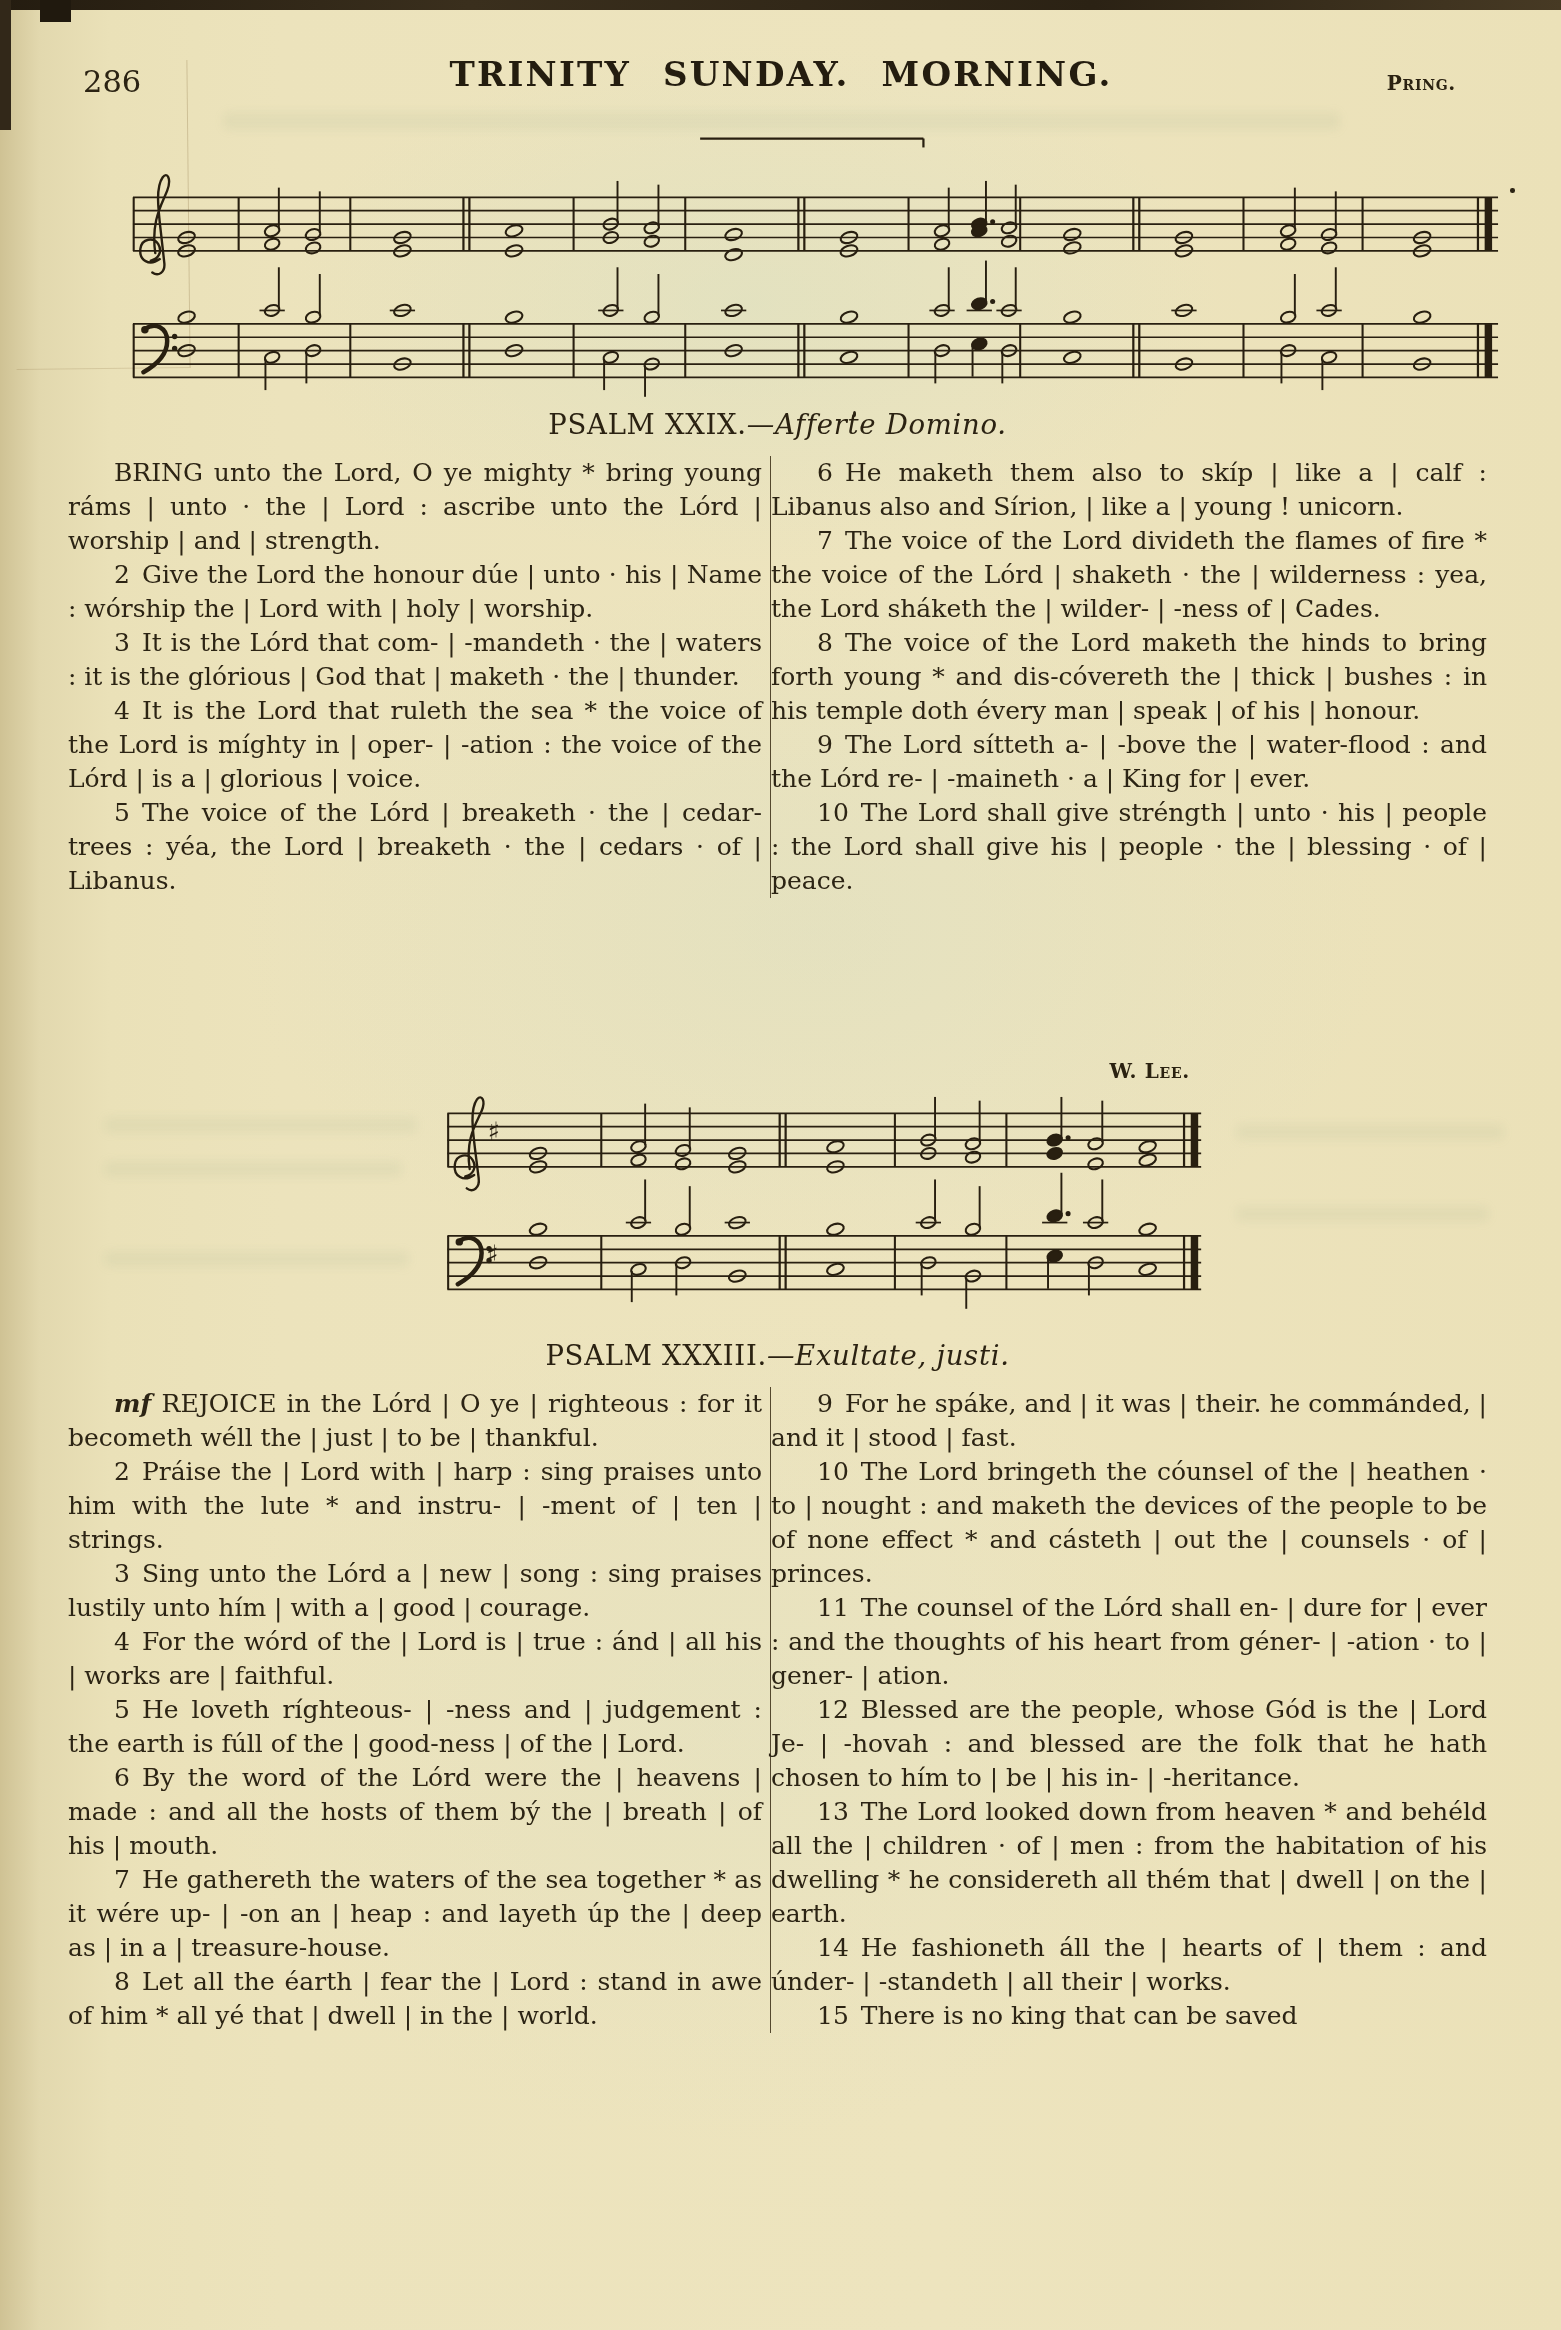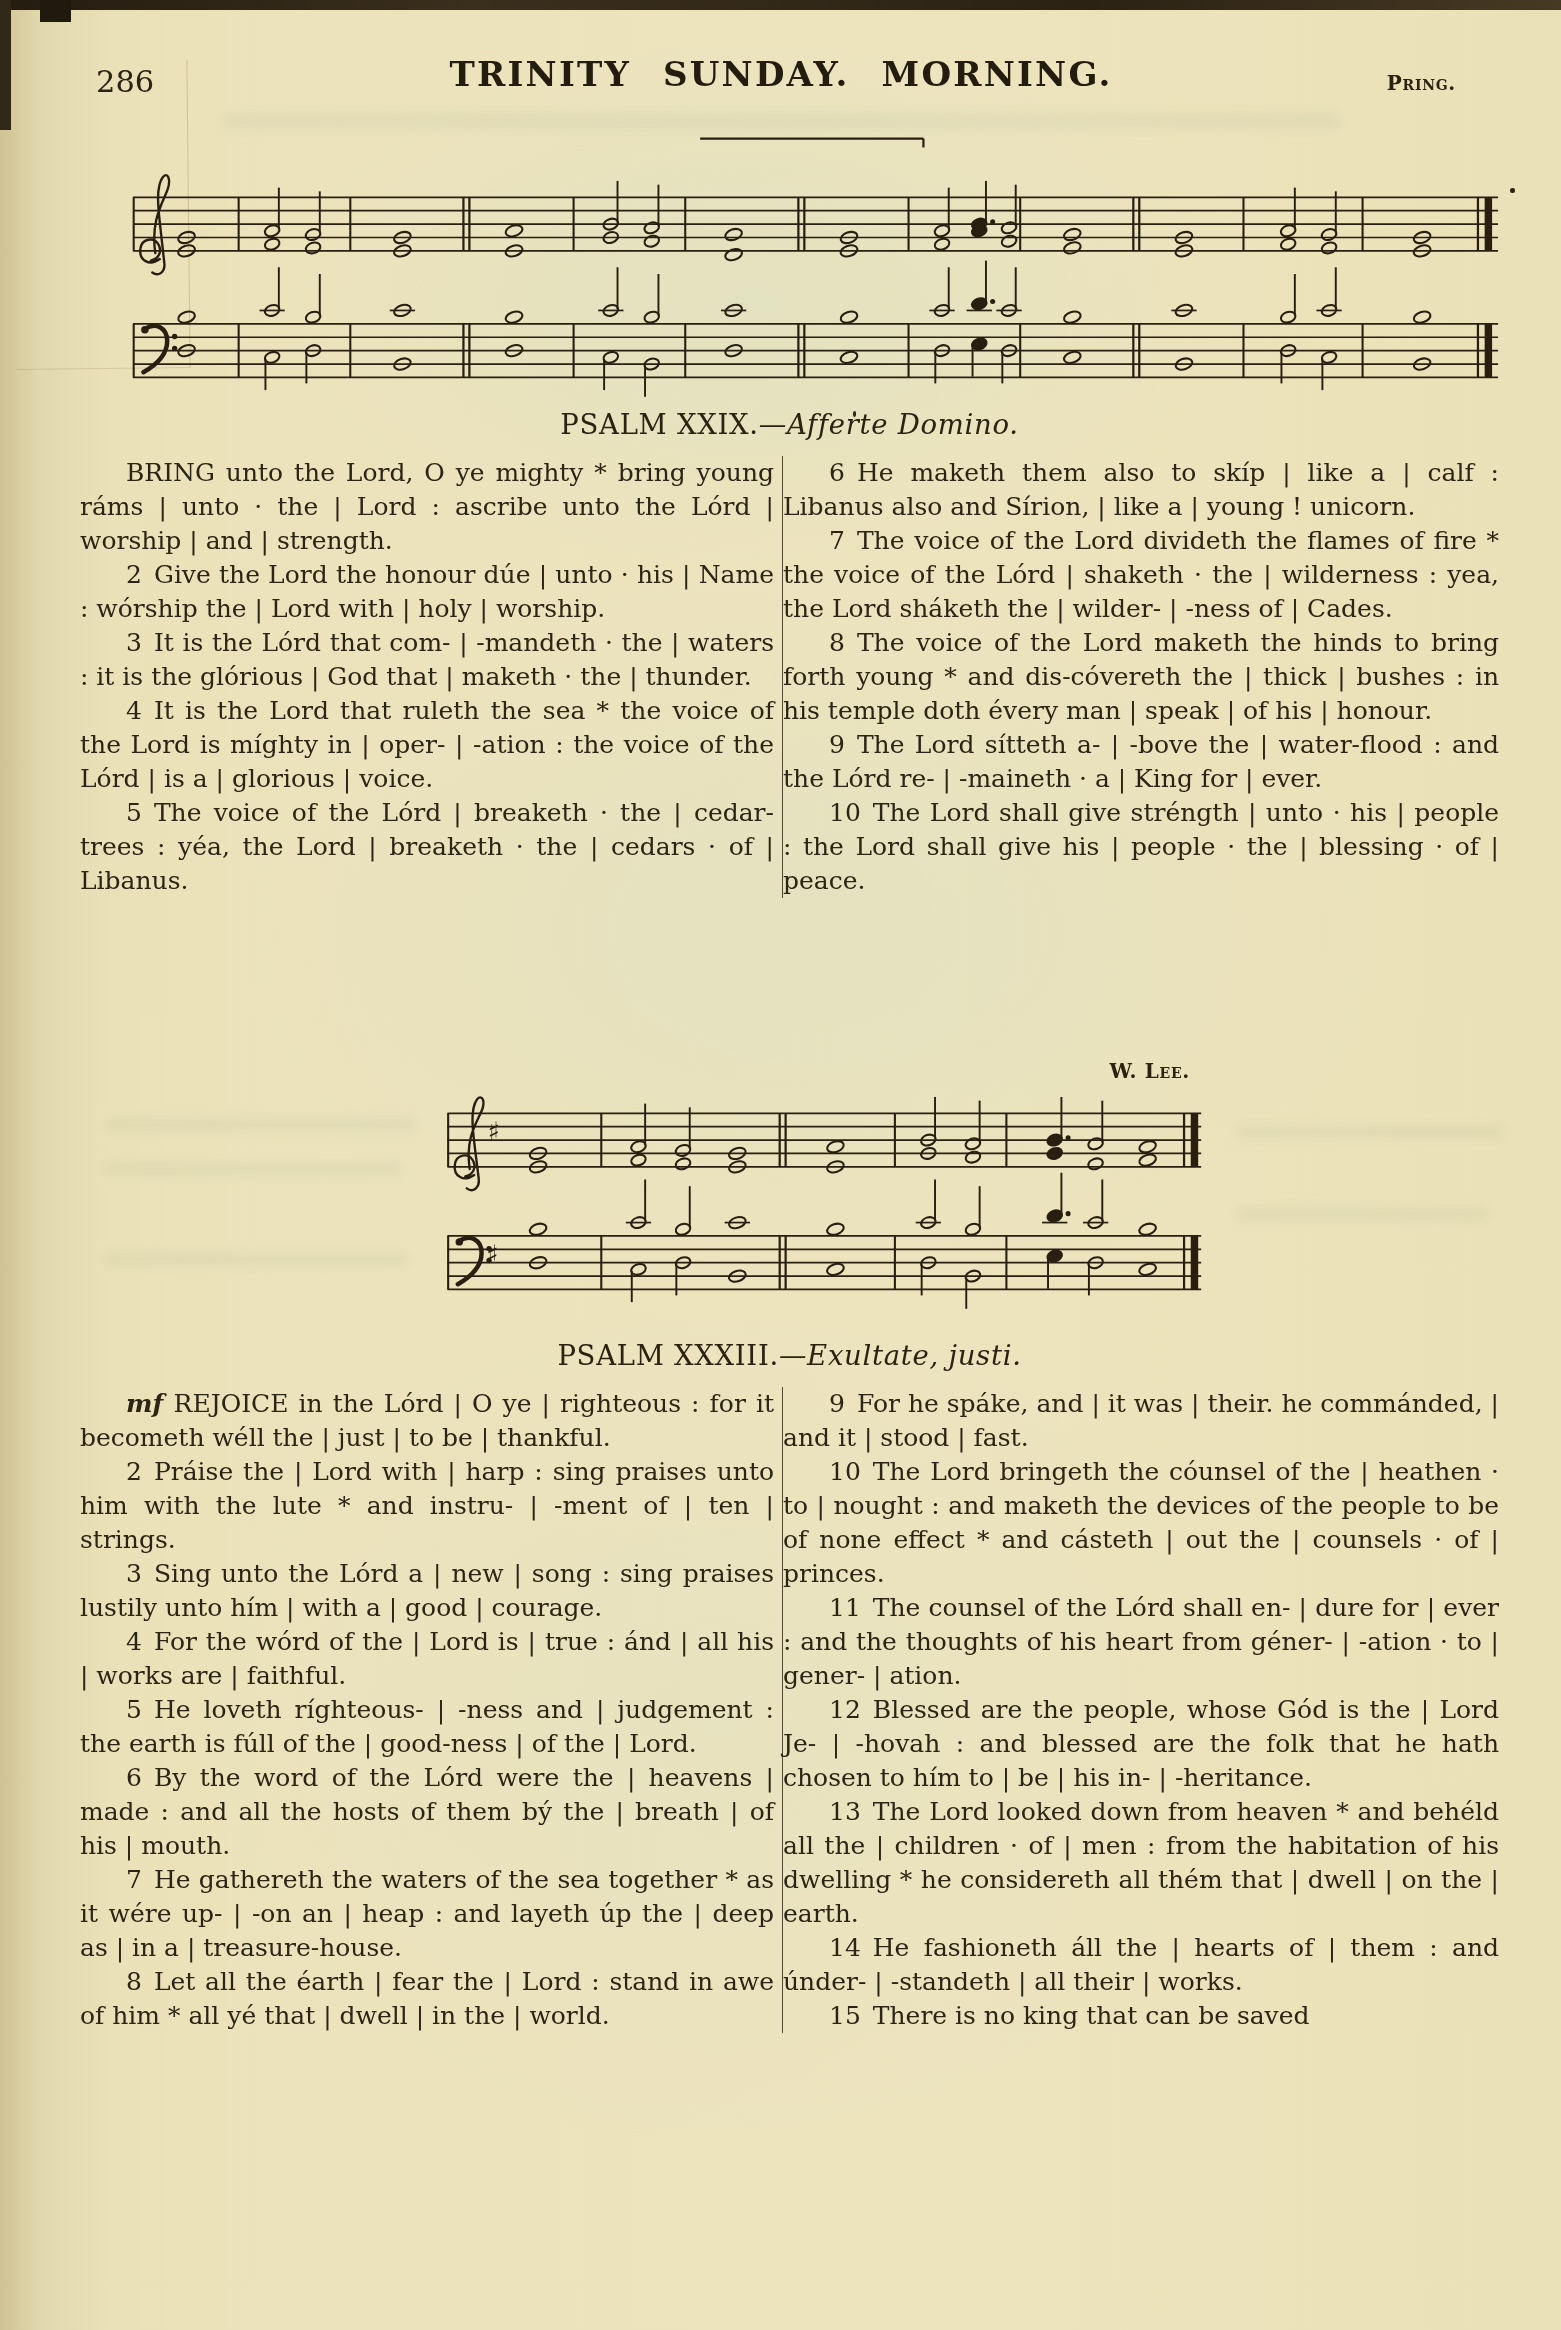--- a/index.html
+++ b/index.html
@@ -20,31 +20,31 @@
     background:linear-gradient(90deg,#241c10,#3a2f1d 30%,#2b2214 70%,#473a24);}
   .edge-top-notch{position:absolute;top:0;left:40px;width:31px;height:22px;background:#20190e;}
   .edge-left{position:absolute;top:0;left:0;width:11px;height:130px;background:#322819;}
   .crease{position:absolute;left:15px;top:61px;width:173px;height:307px;
     border-right:0.7px solid rgba(140,115,70,.30);border-bottom:0.7px solid rgba(140,115,70,.22);
     transform:rotate(-.6deg);}
   .speck{position:absolute;background:#2c2414;border-radius:50%;}
 
   .ghost{position:absolute;background:rgba(148,168,128,.10);filter:blur(4.5px);border-radius:6px;}
 
-  .pgnum{position:absolute;top:64px;left:83px;font-size:30.5px;color:#2b2313;margin-left:13px;}
+  .pgnum{position:absolute;top:64px;left:83px;font-size:30.5px;color:#2b2313;}
   .title{position:absolute;top:54px;left:0;width:100%;text-align:center;
     font-size:34px;font-weight:700;letter-spacing:2.2px;word-spacing:18px;color:#241d0f;}
   .composer{position:absolute;font-size:20px;font-weight:700;color:#2b2211;
     font-variant:small-caps;font-variant-caps:small-caps;letter-spacing:0.7px;}
   .c1{top:71px;right:106px;}
   .c2{top:1059px;right:372px;}
 
   svg.chant{position:absolute;overflow:visible;}
 
-  .psalm{position:absolute;left:80px;width:1419px;color:#2c2414;}
+  .psalm{position:absolute;left:68px;width:1419px;color:#2c2414;}
   #psalm29{top:408px;}
   #psalm33{top:1339px;}
   .psalm h2{margin:0 0 16.4px 0;text-align:center;font-size:27.5px;font-weight:400;
     letter-spacing:0.7px;color:#2b2212;}
   .psalm h2 .latin{font-style:italic;}
   .cols{display:grid;grid-template-columns:694px 1fr;column-gap:8px;}
   .col{min-width:0;}
   .col-r{border-left:1.5px solid #54482e;}
   .verse{margin:0;font-size:25px;line-height:34px;text-align:justify;
     text-indent:46px;color:#2c2414;}

